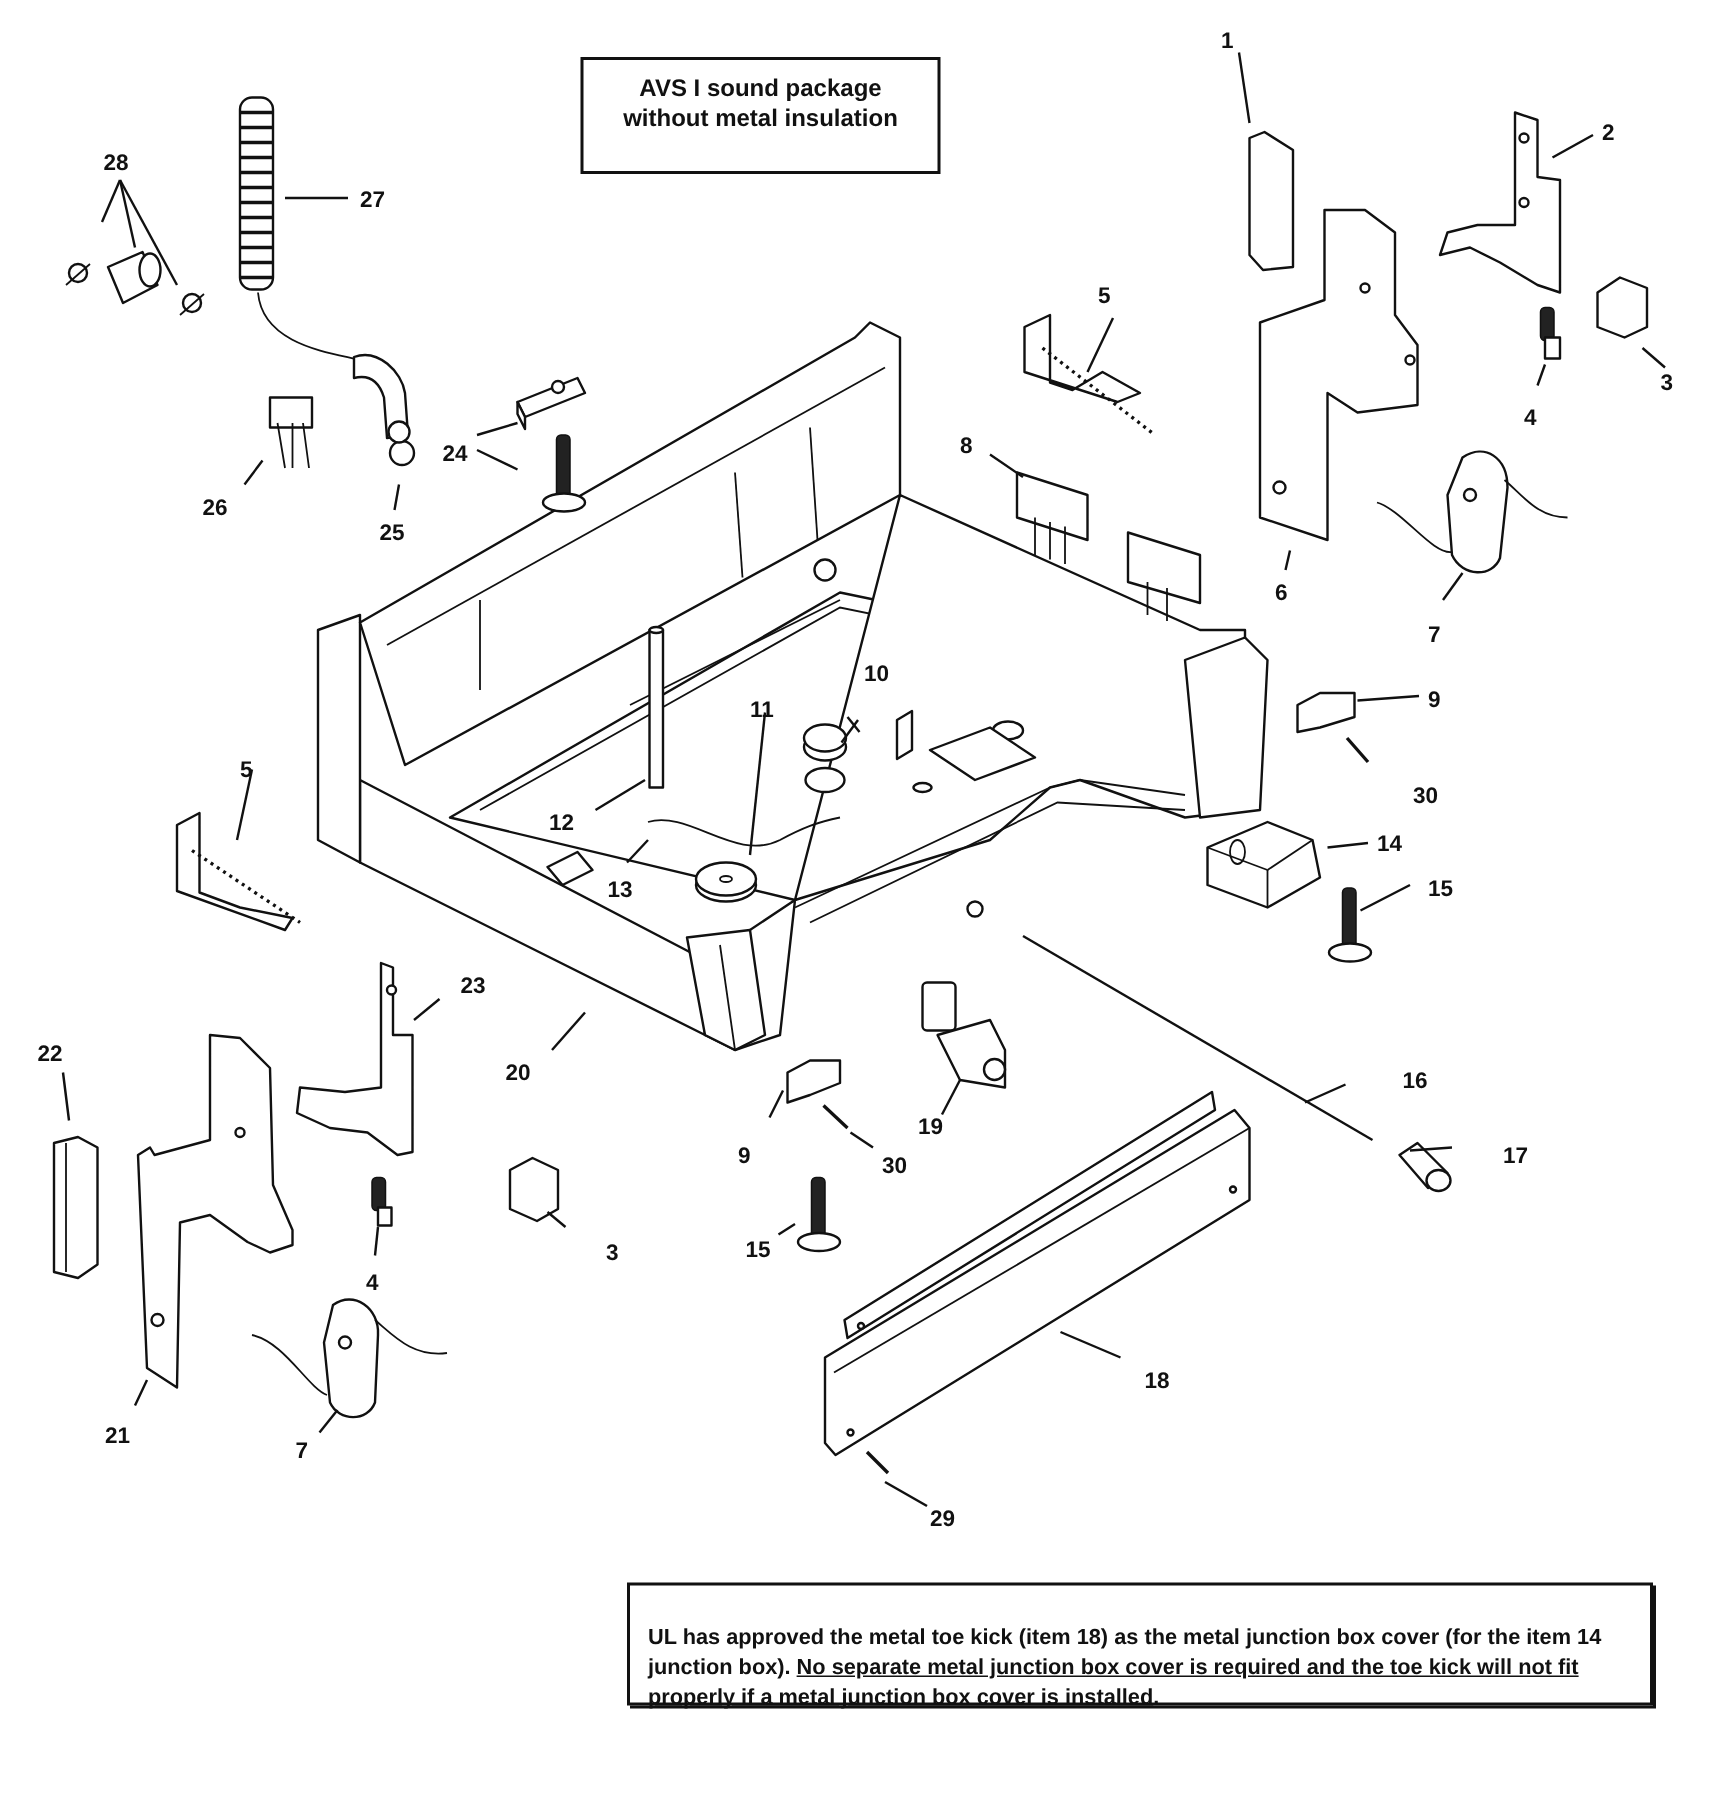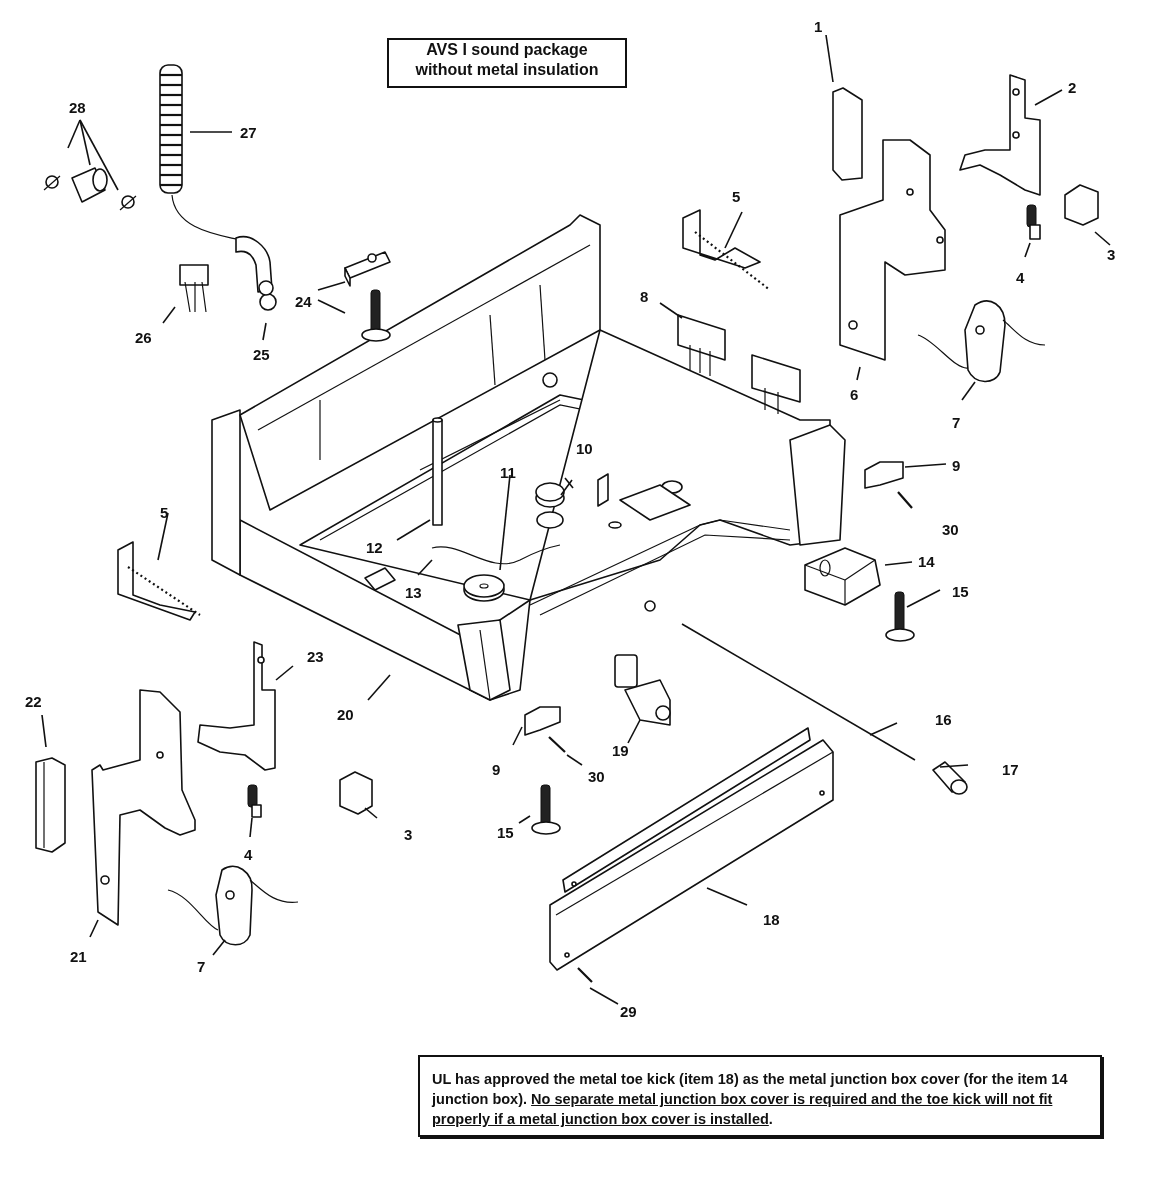--- a/index.html
+++ b/index.html
@@ -8,24 +8,24 @@
   #diagram { position: absolute; left: 0; top: 0; width: 1152px; height: 1200px; }
   #diagram .part { fill: #fff; stroke: #111; stroke-width: 1.6; stroke-linejoin: round; }
   #diagram .thin { fill: none; stroke: #111; stroke-width: 1.2; }
   #diagram .leader { fill: none; stroke: #111; stroke-width: 1.6; }
   #diagram .dark { fill: #222; stroke: #111; stroke-width: 1; }
   #diagram .coil { fill: none; stroke: #111; stroke-width: 2.2; }
   #diagram text.callout { font-family: "Liberation Sans", sans-serif; font-size: 15px;
                           font-weight: bold; fill: #111; }
   .notebox { position: absolute; border: 2px solid #111; background: #fff;
              font-family: "Liberation Sans", sans-serif; font-weight: bold; color: #111; }
-  #title-box { left: 387px; top: 38px; width: 240px; height: 50px; font-size: 16px;
-               text-align: center; line-height: 20px; box-sizing: border-box; }
+  #title-box { left: 387px; top: 38px; width: 240px; height: 78px; font-size: 16px;
+               text-align: center; line-height: 20px; padding-top: 10px; box-sizing: border-box; }
   #ul-note { left: 418px; top: 1055px; width: 684px; height: 82px; font-size: 14.5px;
-             line-height: 20px; padding: 12px 0 0 12px; box-sizing: border-box;
+             line-height: 20px; padding: 25px 0 0 12px; box-sizing: border-box;
              box-shadow: 2px 2px 0 #111; }
   #ul-note .u { text-decoration: underline; }
 </style>
 </head>
 <body>
 
 <svg id="diagram" viewBox="0 0 1152 1200" xmlns="http://www.w3.org/2000/svg">
 
   <g>
 

